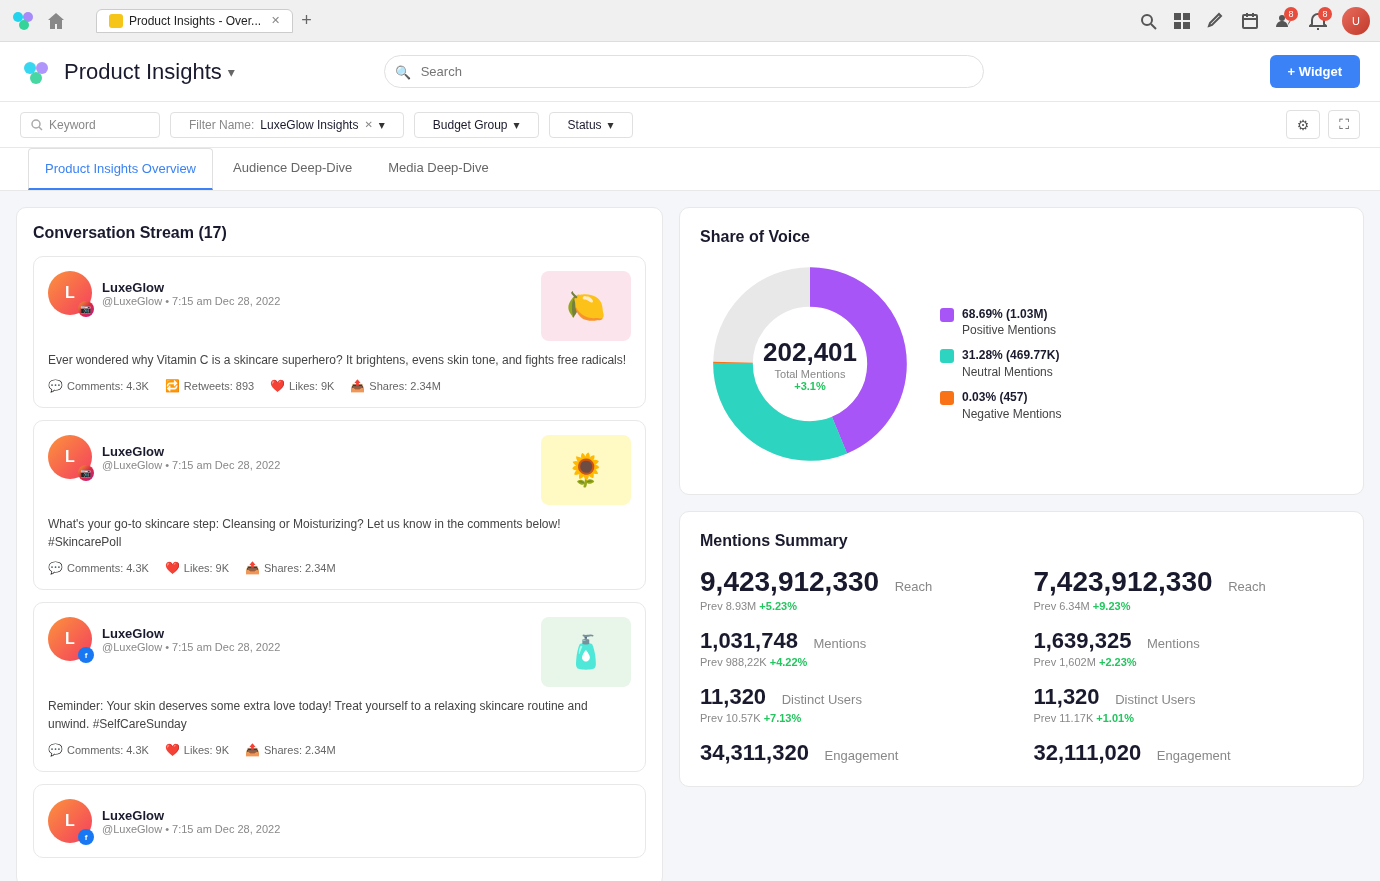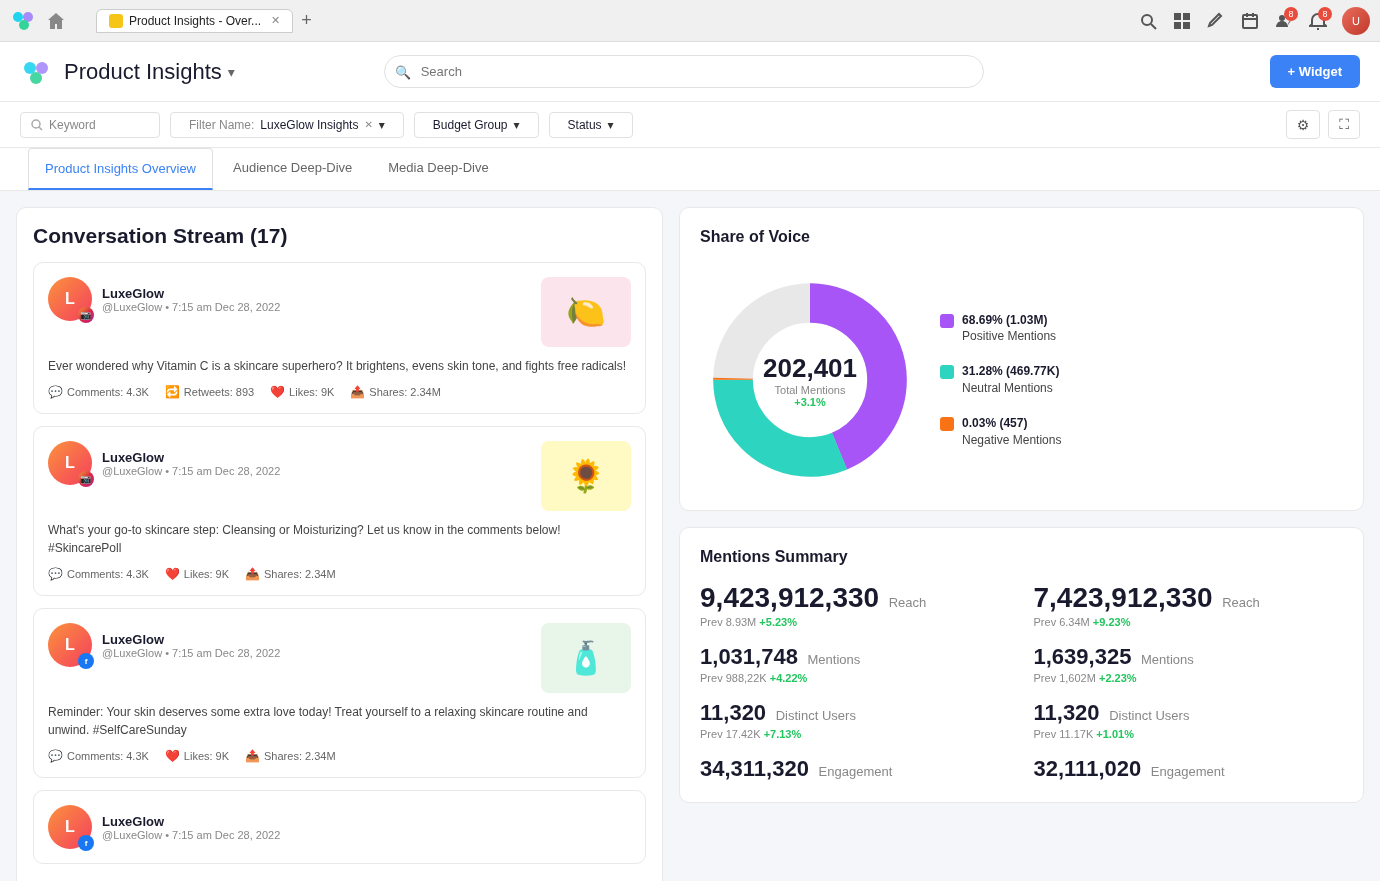--- a/index.html
+++ b/index.html
@@ -40,21 +40,21 @@
     
     .tabs-bar { background: #fff; padding: 0 28px; border-bottom: 1px solid #e8e8e8; display: flex; gap: 4px; }
     .tab { padding: 12px 16px; font-size: 13px; color: #666; cursor: pointer; border-bottom: 2px solid transparent; white-space: nowrap; }
     .tab.active { color: #3b82f6; border-bottom: 2px solid #3b82f6; font-weight: 500; border-radius: 4px 4px 0 0; border: 1px solid #e0e0e0; border-bottom: 2px solid #3b82f6; background: #fff; }
 
     
     .main-content { display: flex; gap: 0; padding: 16px; gap: 16px; background: #f5f6fa; min-height: calc(100vh - 170px); }
 
     
     .conversation-panel { flex: 0 0 48%; background: #fff; border-radius: 10px; border: 1px solid #e8e8e8; padding: 16px; overflow: hidden; }
-    .panel-title { font-size: 21px; font-weight: 700; color: #1a1a2e; margin-bottom: 14px; }
+    .panel-title { font-size: 16px; font-weight: 700; color: #1a1a2e; margin-bottom: 14px; }
 
     .post-card { border: 1px solid #e8e8e8; border-radius: 10px; padding: 14px; margin-bottom: 12px; display: flex; flex-direction: column; gap: 10px; background: #fff; }
     .post-header { display: flex; align-items: flex-start; justify-content: space-between; }
     .post-user { display: flex; align-items: center; gap: 10px; }
     .avatar-placeholder { width: 44px; height: 44px; border-radius: 50%; background: linear-gradient(135deg, #f9a8d4, #fb923c); display: flex; align-items: center; justify-content: center; font-weight: 700; color: white; font-size: 16px; }
     .social-badge { position: absolute; bottom: -2px; right: -2px; width: 16px; height: 16px; border-radius: 50%; display: flex; align-items: center; justify-content: center; font-size: 9px; color: white; }
     .social-badge.instagram { background: linear-gradient(135deg, #f09433, #e6683c, #dc2743, #cc2366, #bc1888); }
     .social-badge.facebook { background: #1877f2; }
     .post-info { display: flex; flex-direction: column; }
     .post-username { font-weight: 700; font-size: 13px; color: #1a1a2e; }
@@ -63,40 +63,40 @@
     .post-text { font-size: 12px; color: #444; line-height: 1.5; }
     .post-stats { display: flex; gap: 16px; align-items: center; }
     .post-stat { display: flex; align-items: center; gap: 4px; font-size: 11px; color: #666; }
     .stat-icon { font-size: 12px; }
 
     
     .right-panel { flex: 1; display: flex; flex-direction: column; gap: 16px; }
 
     
     .sov-panel { background: #fff; border-radius: 10px; border: 1px solid #e8e8e8; padding: 20px; }
-    .sov-title { font-size: 16px; font-weight: 700; color: #1a1a2e; margin-bottom: 24px; }
+    .sov-title { font-size: 16px; font-weight: 700; color: #1a1a2e; margin-bottom: 8px; }
     .sov-content { display: flex; align-items: center; gap: 20px; }
     .donut-wrapper { position: relative; width: 220px; height: 220px; flex-shrink: 0; }
     .donut-center { position: absolute; top: 50%; left: 50%; transform: translate(-50%, -50%); text-align: center; }
     .donut-number { font-size: 26px; font-weight: 800; color: #1a1a2e; }
     .donut-label { font-size: 11px; color: #888; }
     .donut-change { font-size: 11px; color: #22c55e; font-weight: 600; }
-    .sov-legend { display: flex; flex-direction: column; gap: 18px; }
+    .sov-legend { display: flex; flex-direction: column; gap: 8px; }
     .legend-item { display: flex; align-items: flex-start; gap: 8px; }
     .legend-dot { width: 14px; height: 14px; border-radius: 3px; flex-shrink: 0; margin-top: 2px; }
     .legend-text { font-size: 12px; color: #444; line-height: 1.4; }
     .legend-pct { font-weight: 700; color: #1a1a2e; }
 
     
     .mentions-panel { background: #fff; border-radius: 10px; border: 1px solid #e8e8e8; padding: 20px; }
     .mentions-title { font-size: 16px; font-weight: 700; color: #1a1a2e; margin-bottom: 16px; }
     .mentions-grid { display: grid; grid-template-columns: 1fr 1fr; gap: 16px 24px; }
     .metric-item { }
     .metric-value { font-size: 28px; font-weight: 800; color: #1a1a2e; display: inline; }
-    .metric-unit { font-size: 13px; color: #888; font-weight: 400; margin-left: 6px; }
+    .metric-unit { font-size: 13px; color: #888; font-weight: 400; margin-left: 12px; }
     .metric-prev { font-size: 11px; color: #888; margin-top: 2px; }
     .metric-change-pos { color: #22c55e; font-weight: 600; }
 
     
     .donut-svg { width: 220px; height: 220px; }
   </style>
 </head>
 <body>
 
 <div class="browser-chrome">
@@ -436,21 +436,21 @@
             <span class="metric-change-pos">+2.23%</span>
           </div>
         </div>
 
         <div class="metric-item">
           <div>
             <span class="metric-value" style="font-size:22px;">11,320</span>
             <span class="metric-unit">Distinct Users</span>
           </div>
           <div class="metric-prev">
-            <span>Prev 17.42K</span>
+            <span>Prev 10.57K</span>
             <span class="metric-change-pos">+7.13%</span>
           </div>
         </div>
 
         <div class="metric-item">
           <div>
             <span class="metric-value" style="font-size:22px;">11,320</span>
             <span class="metric-unit">Distinct Users</span>
           </div>
           <div class="metric-prev">

